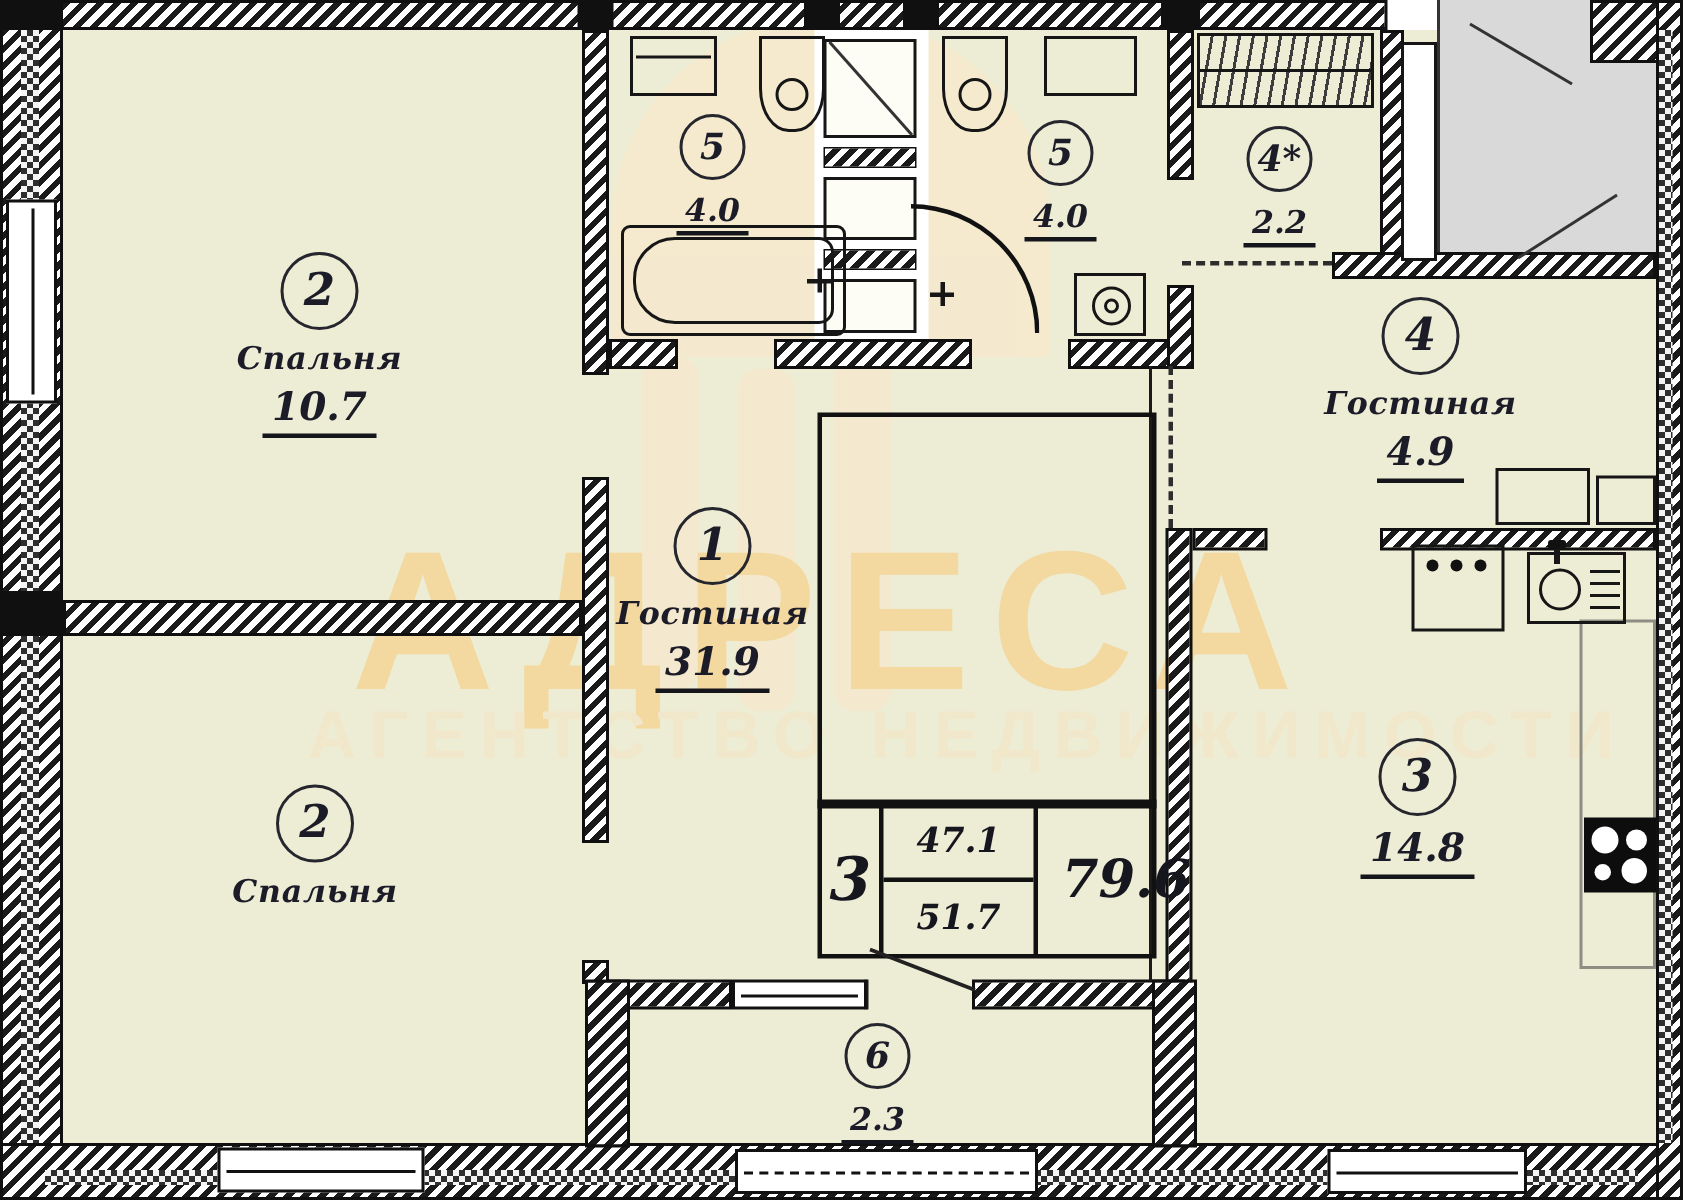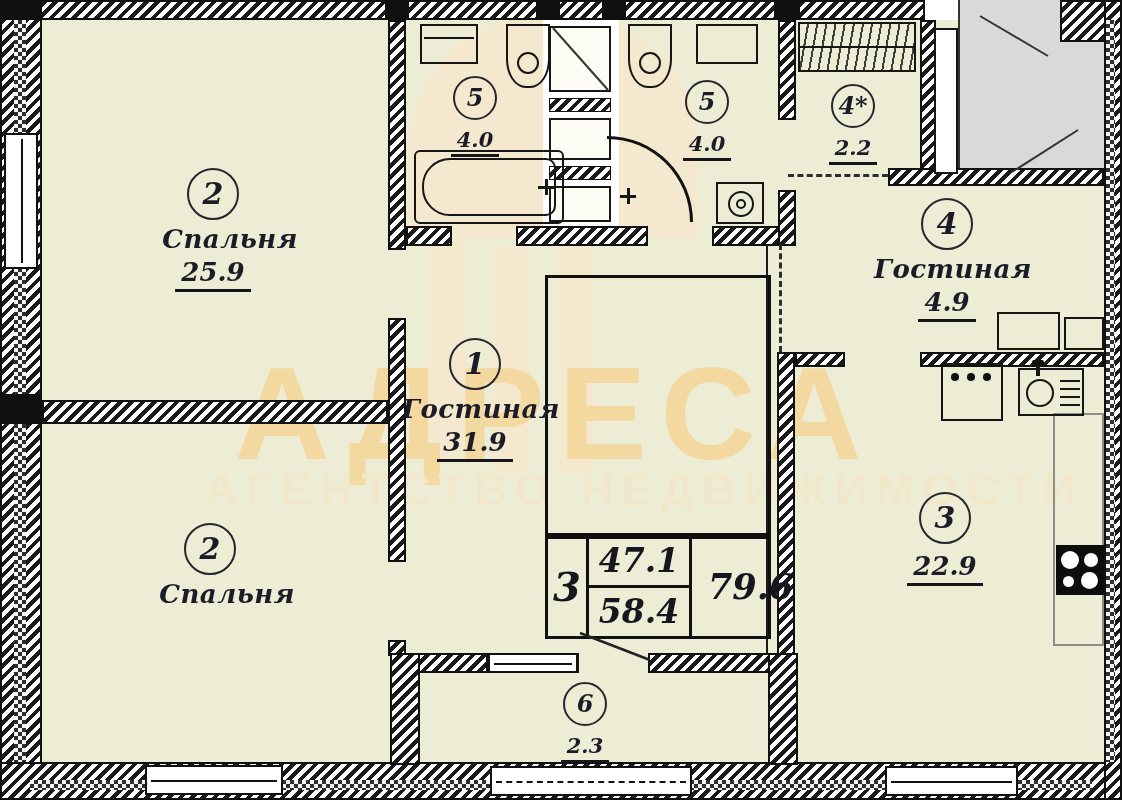--- a/index.html
+++ b/index.html
@@ -28,31 +28,31 @@
   .dshv{position:absolute;width:0;border-left:3px dashed #2d2d2d;z-index:3;}
   .dshh{position:absolute;height:0;border-top:3px dashed #2d2d2d;z-index:3;}
   .thin{position:absolute;background:#1a1a1a;z-index:3;}
   
   .gray{position:absolute;background:#d9d9d9;border-left:2px solid #333;border-bottom:2px solid #333;z-index:2;}
   
   .rl{position:absolute;z-index:6;text-align:center;font-style:italic;font-weight:bold;
       color:#1c1c28;width:170px;}
   .rl .c{width:48px;height:48px;border:2.5px solid #26262e;border-radius:50%;margin:0 auto 4px;
          line-height:48px;font-size:30px;background:transparent;}
-  .rl .n{font-size:26px;line-height:30px;letter-spacing:0.5px;text-align:right;}
+  .rl .n{font-size:21px;line-height:30px;letter-spacing:0.5px;}
   .rl .a{display:inline-block;font-size:26px;border-bottom:3px solid #15151c;padding:0 6px 2px;margin-top:3px;}
   .rl.sm .c{width:40px;height:40px;line-height:40px;font-size:24px;}
   .rl.sm .a{font-size:21px;}
   
   .tbx{position:absolute;left:545px;top:275px;width:220px;height:258px;border:3px solid #111;z-index:6;}
   .tbl{position:absolute;left:545px;top:533px;width:220px;height:100px;border:3px solid #111;z-index:6;
        display:flex;font-style:italic;font-weight:bold;color:#16161f;}
   .t-rooms{flex:0 0 38px;border-right:3px solid #111;display:flex;align-items:center;justify-content:center;font-size:40px;}
   .t-mid{flex:0 0 100px;border-right:3px solid #111;display:flex;flex-direction:column;}
-  .t-mid>div{flex:1;display:flex;align-items:center;justify-content:center;font-size:33px;}
+  .t-mid>div{flex:1;display:flex;align-items:center;justify-content:center;font-size:23px;}
   .t-liv{border-bottom:3px solid #111;}
   .t-all{flex:1;display:flex;align-items:center;justify-content:center;font-size:35px;margin-left:16px;}
   
   .wm-brand{position:absolute;left:205px;top:338px;width:700px;text-align:center;z-index:1;
             font-family:"Liberation Sans",sans-serif;font-weight:bold;font-size:132px;
             letter-spacing:14px;color:#f3d89f;white-space:nowrap;}
   .wm-tag{position:absolute;left:205px;top:464px;width:710px;text-align:center;z-index:1;
           font-family:"Liberation Sans",sans-serif;font-weight:bold;font-size:45px;
           letter-spacing:9px;color:#f1e7cb;white-space:nowrap;}
   .wm-logo{position:absolute;left:0;top:0;z-index:1;}
@@ -214,29 +214,29 @@
     <span class="wdot" style="left:28px;top:8px;width:14px;height:14px;"></span>
     <span class="wdot" style="left:7px;top:31px;width:11px;height:11px;"></span>
     <span class="wdot" style="left:25px;top:27px;width:17px;height:17px;"></span>
   </div>
 
   <div class="tbx"></div>
   <div class="tbl">
     <div class="t-rooms">3</div>
     <div class="t-mid">
       <div class="t-liv">47.1</div>
-      <div class="t-tot">58.4</div>
+      <div class="t-tot">51.7</div>
     </div>
     <div class="t-all">79.6</div>
   </div>
 
   <div class="rl" style="left:128px;top:168px;">
     <div class="c">2</div>
     <div class="n">Спальня</div>
-    <div><span class="a">25.9</span></div>
+    <div><span class="a">10.7</span></div>
   </div>
   <div class="rl" style="left:125px;top:523px;">
     <div class="c">2</div>
     <div class="n">Спальня</div>
   </div>
   <div class="rl sm" style="left:390px;top:76px;">
     <div class="c">5</div>
     <div><span class="a">4.0</span></div>
   </div>
   <div class="rl sm" style="left:622px;top:80px;">
@@ -252,21 +252,21 @@
     <div class="n">Гостиная</div>
     <div><span class="a">4.9</span></div>
   </div>
   <div class="rl" style="left:390px;top:338px;">
     <div class="c">1</div>
     <div class="n">Гостиная</div>
     <div><span class="a">31.9</span></div>
   </div>
   <div class="rl" style="left:860px;top:492px;">
     <div class="c">3</div>
-    <div><span class="a">22.9</span></div>
+    <div><span class="a">14.8</span></div>
   </div>
   <div class="rl sm" style="left:500px;top:682px;">
     <div class="c">6</div>
     <div><span class="a">2.3</span></div>
   </div>
 
   <svg class="ovl" width="1122" height="800">
     <line x1="580" y1="633" x2="650" y2="660" stroke="#222" stroke-width="2.5"></line>
     <line x1="980" y1="16" x2="1048" y2="56" stroke="#333" stroke-width="2"></line>
     <line x1="1012" y1="172" x2="1078" y2="130" stroke="#333" stroke-width="2"></line>

